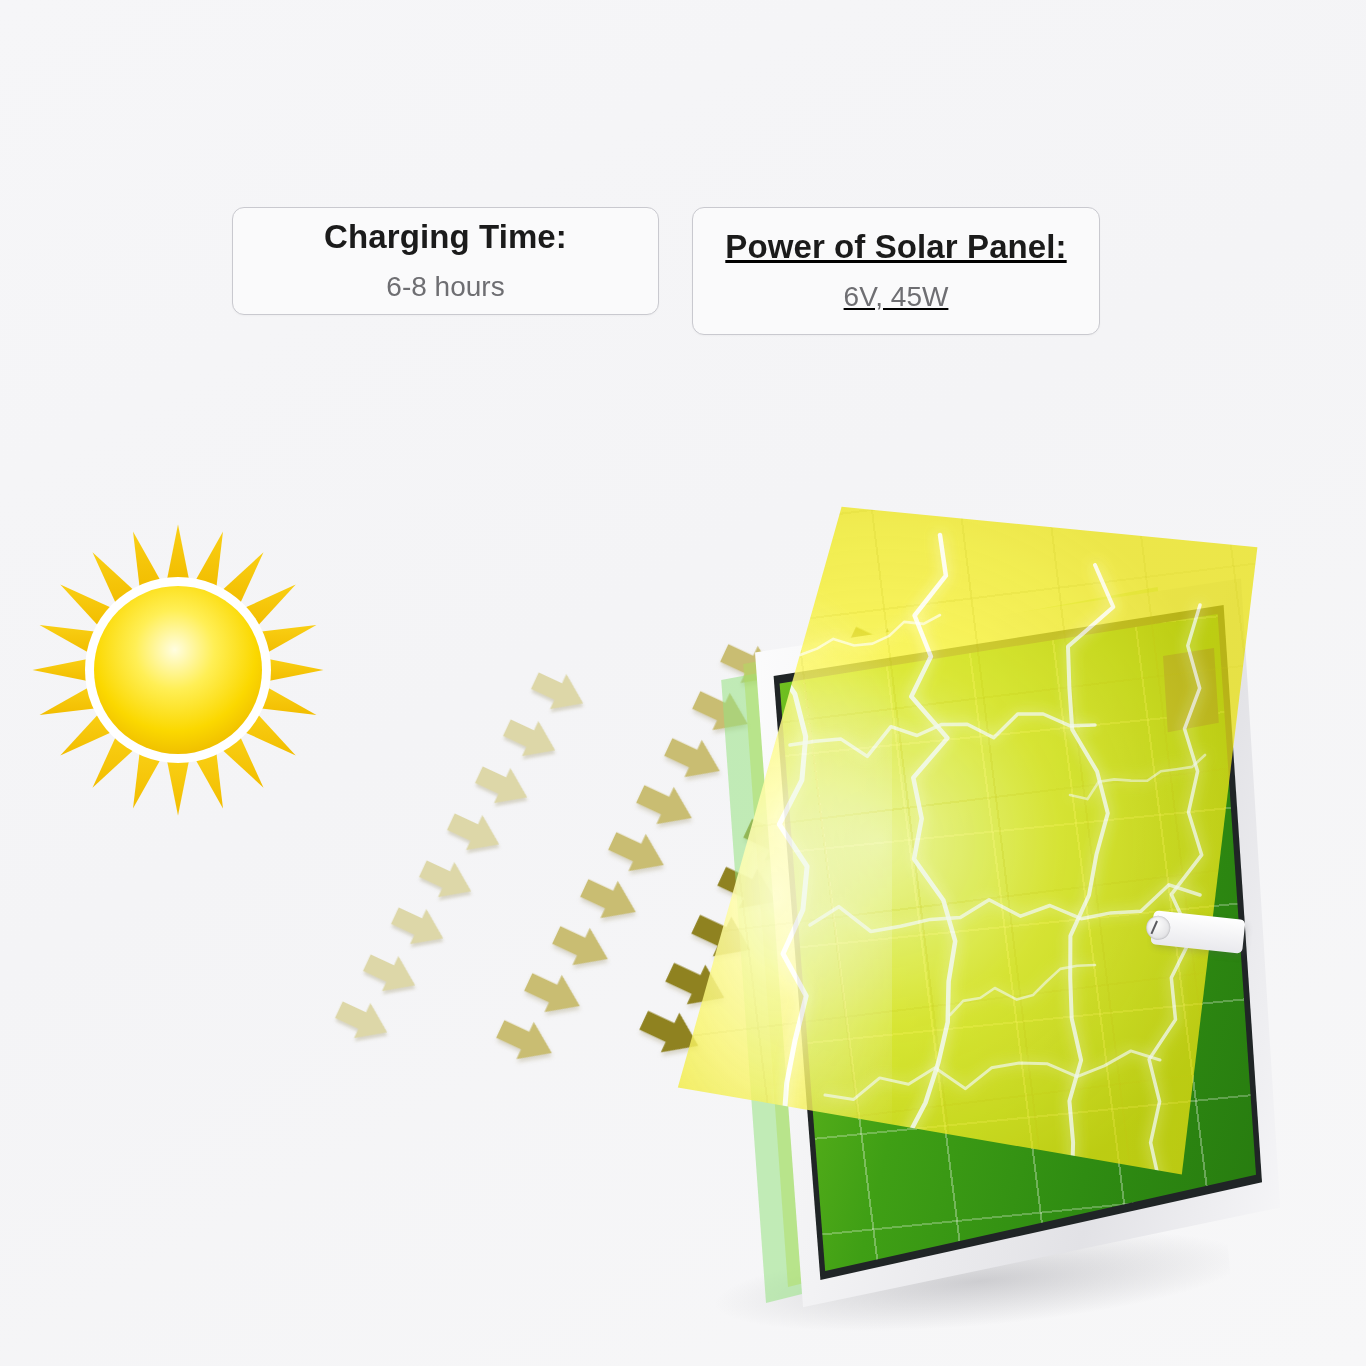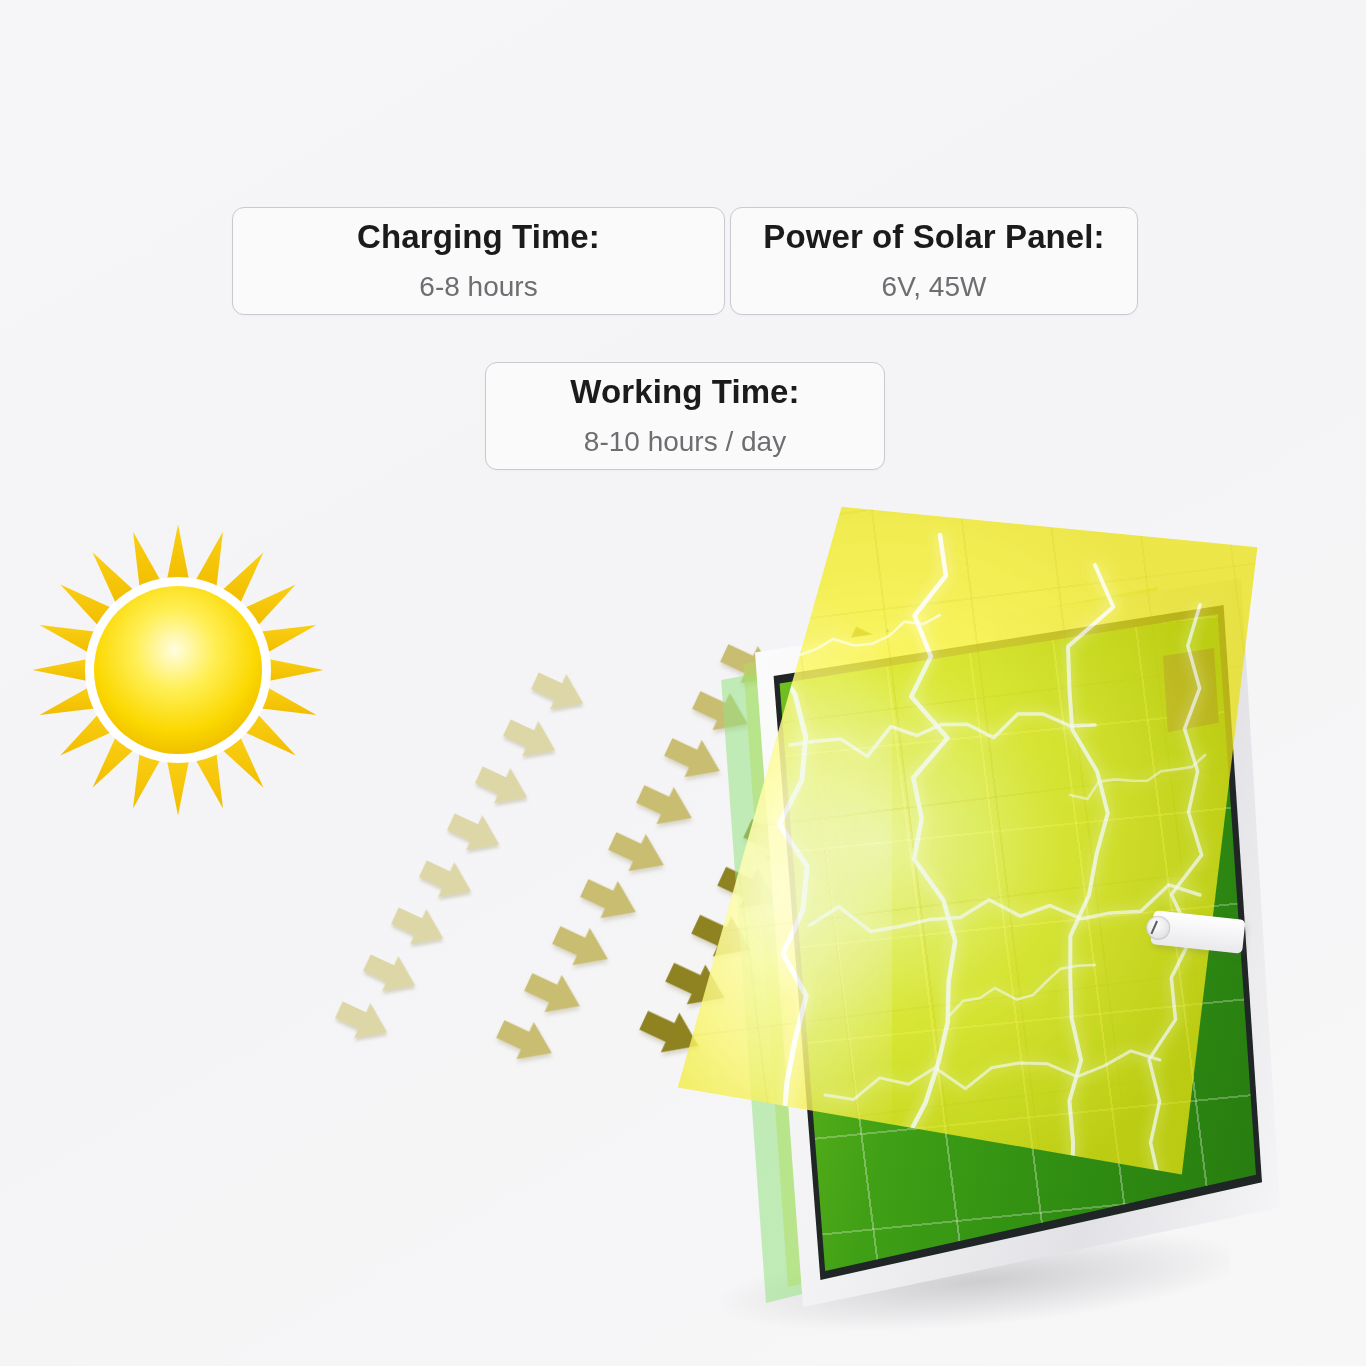--- a/index.html
+++ b/index.html
@@ -26,22 +26,22 @@
   
   .spec{
     position:absolute;box-sizing:border-box;
     border:1.6px solid #c9c9cf;border-radius:12px;
     background:#fafafb;
     display:flex;flex-direction:column;align-items:center;justify-content:center;
     box-shadow:0 1px 2px rgba(0,0,0,.03);
   }
   .spec .lbl{font-size:33px;font-weight:700;color:#1b1b1b;line-height:1.18;letter-spacing:.1px;}
   .spec .val{font-size:28px;font-weight:400;color:#6e6e72;line-height:1.25;margin-top:12px;}
-  #spec-charging{left:232px;top:207px;width:493px;height:108px;}
-  #spec-power   {left:730px;top:207px;width:408px;height:108px;}
+  #spec-charging{left:232px;top:207px;width:427px;height:108px;}
+  #spec-power   {left:692px;top:207px;width:408px;height:128px;text-decoration:underline;}
   #spec-working {left:485px;top:362px;width:400px;height:108px;}
 
   
   #sun{position:absolute;left:28px;top:520px;width:300px;height:300px;}
   #sun svg{width:100%;height:100%;display:block;}
 
   
   .arrow{position:absolute;width:62px;height:46px;}
   .arrow svg{width:100%;height:100%;display:block;
     filter:drop-shadow(2px 3px 2px rgba(140,130,80,.28));}
@@ -152,24 +152,20 @@
   <div class="spec" id="spec-charging">
     <div class="lbl">Charging Time:</div>
     <div class="val">6-8 hours</div>
   </div>
 
   <div class="spec" id="spec-power">
     <div class="lbl">Power of Solar Panel:</div>
     <div class="val">6V, 45W</div>
   </div>
 
-  <div class="spec" id="spec-working">
-    <div class="lbl">Working Time:</div>
-    <div class="val">8-10 hours / day</div>
-  </div>
 
   <div id="sun">
     <svg viewBox="0 0 200 200" aria-hidden="true">
       <defs>
         <radialGradient id="discg" cx="48%" cy="38%" r="62%">
           <stop offset="0%" stop-color="#fffde0"></stop>
           <stop offset="38%" stop-color="#ffef55"></stop>
           <stop offset="78%" stop-color="#fbd800"></stop>
           <stop offset="100%" stop-color="#f0c000"></stop>
         </radialGradient>

